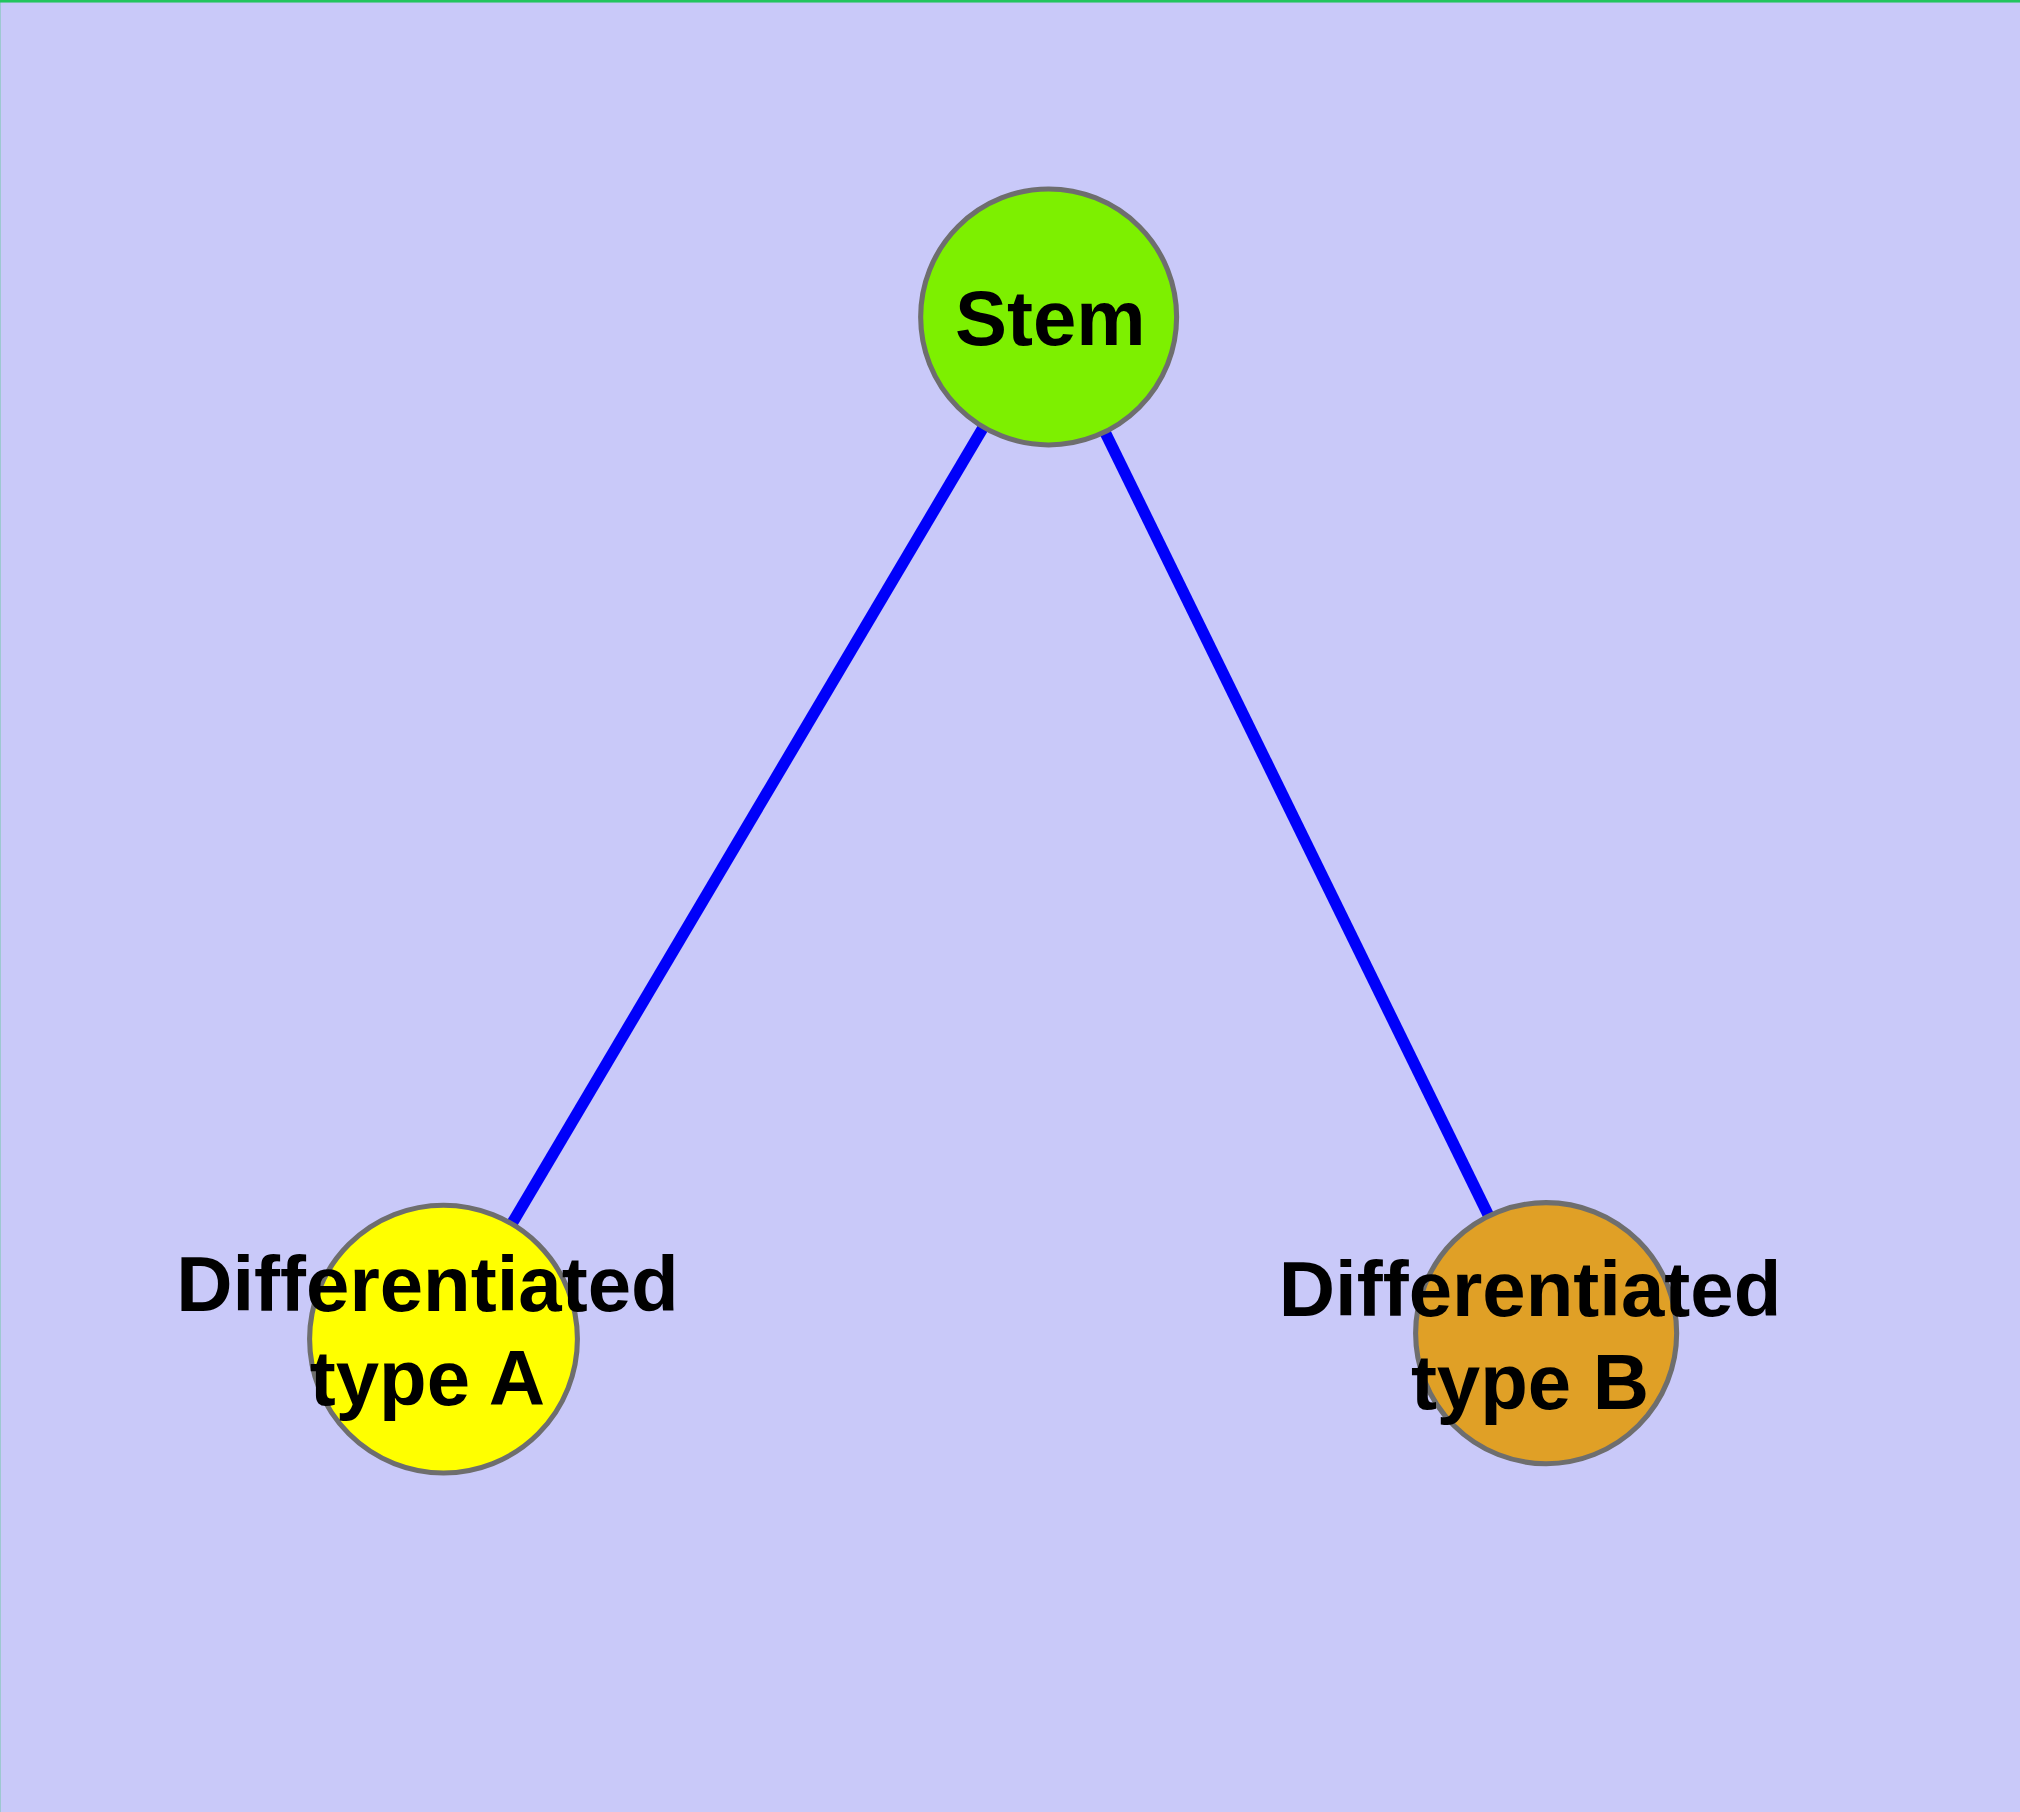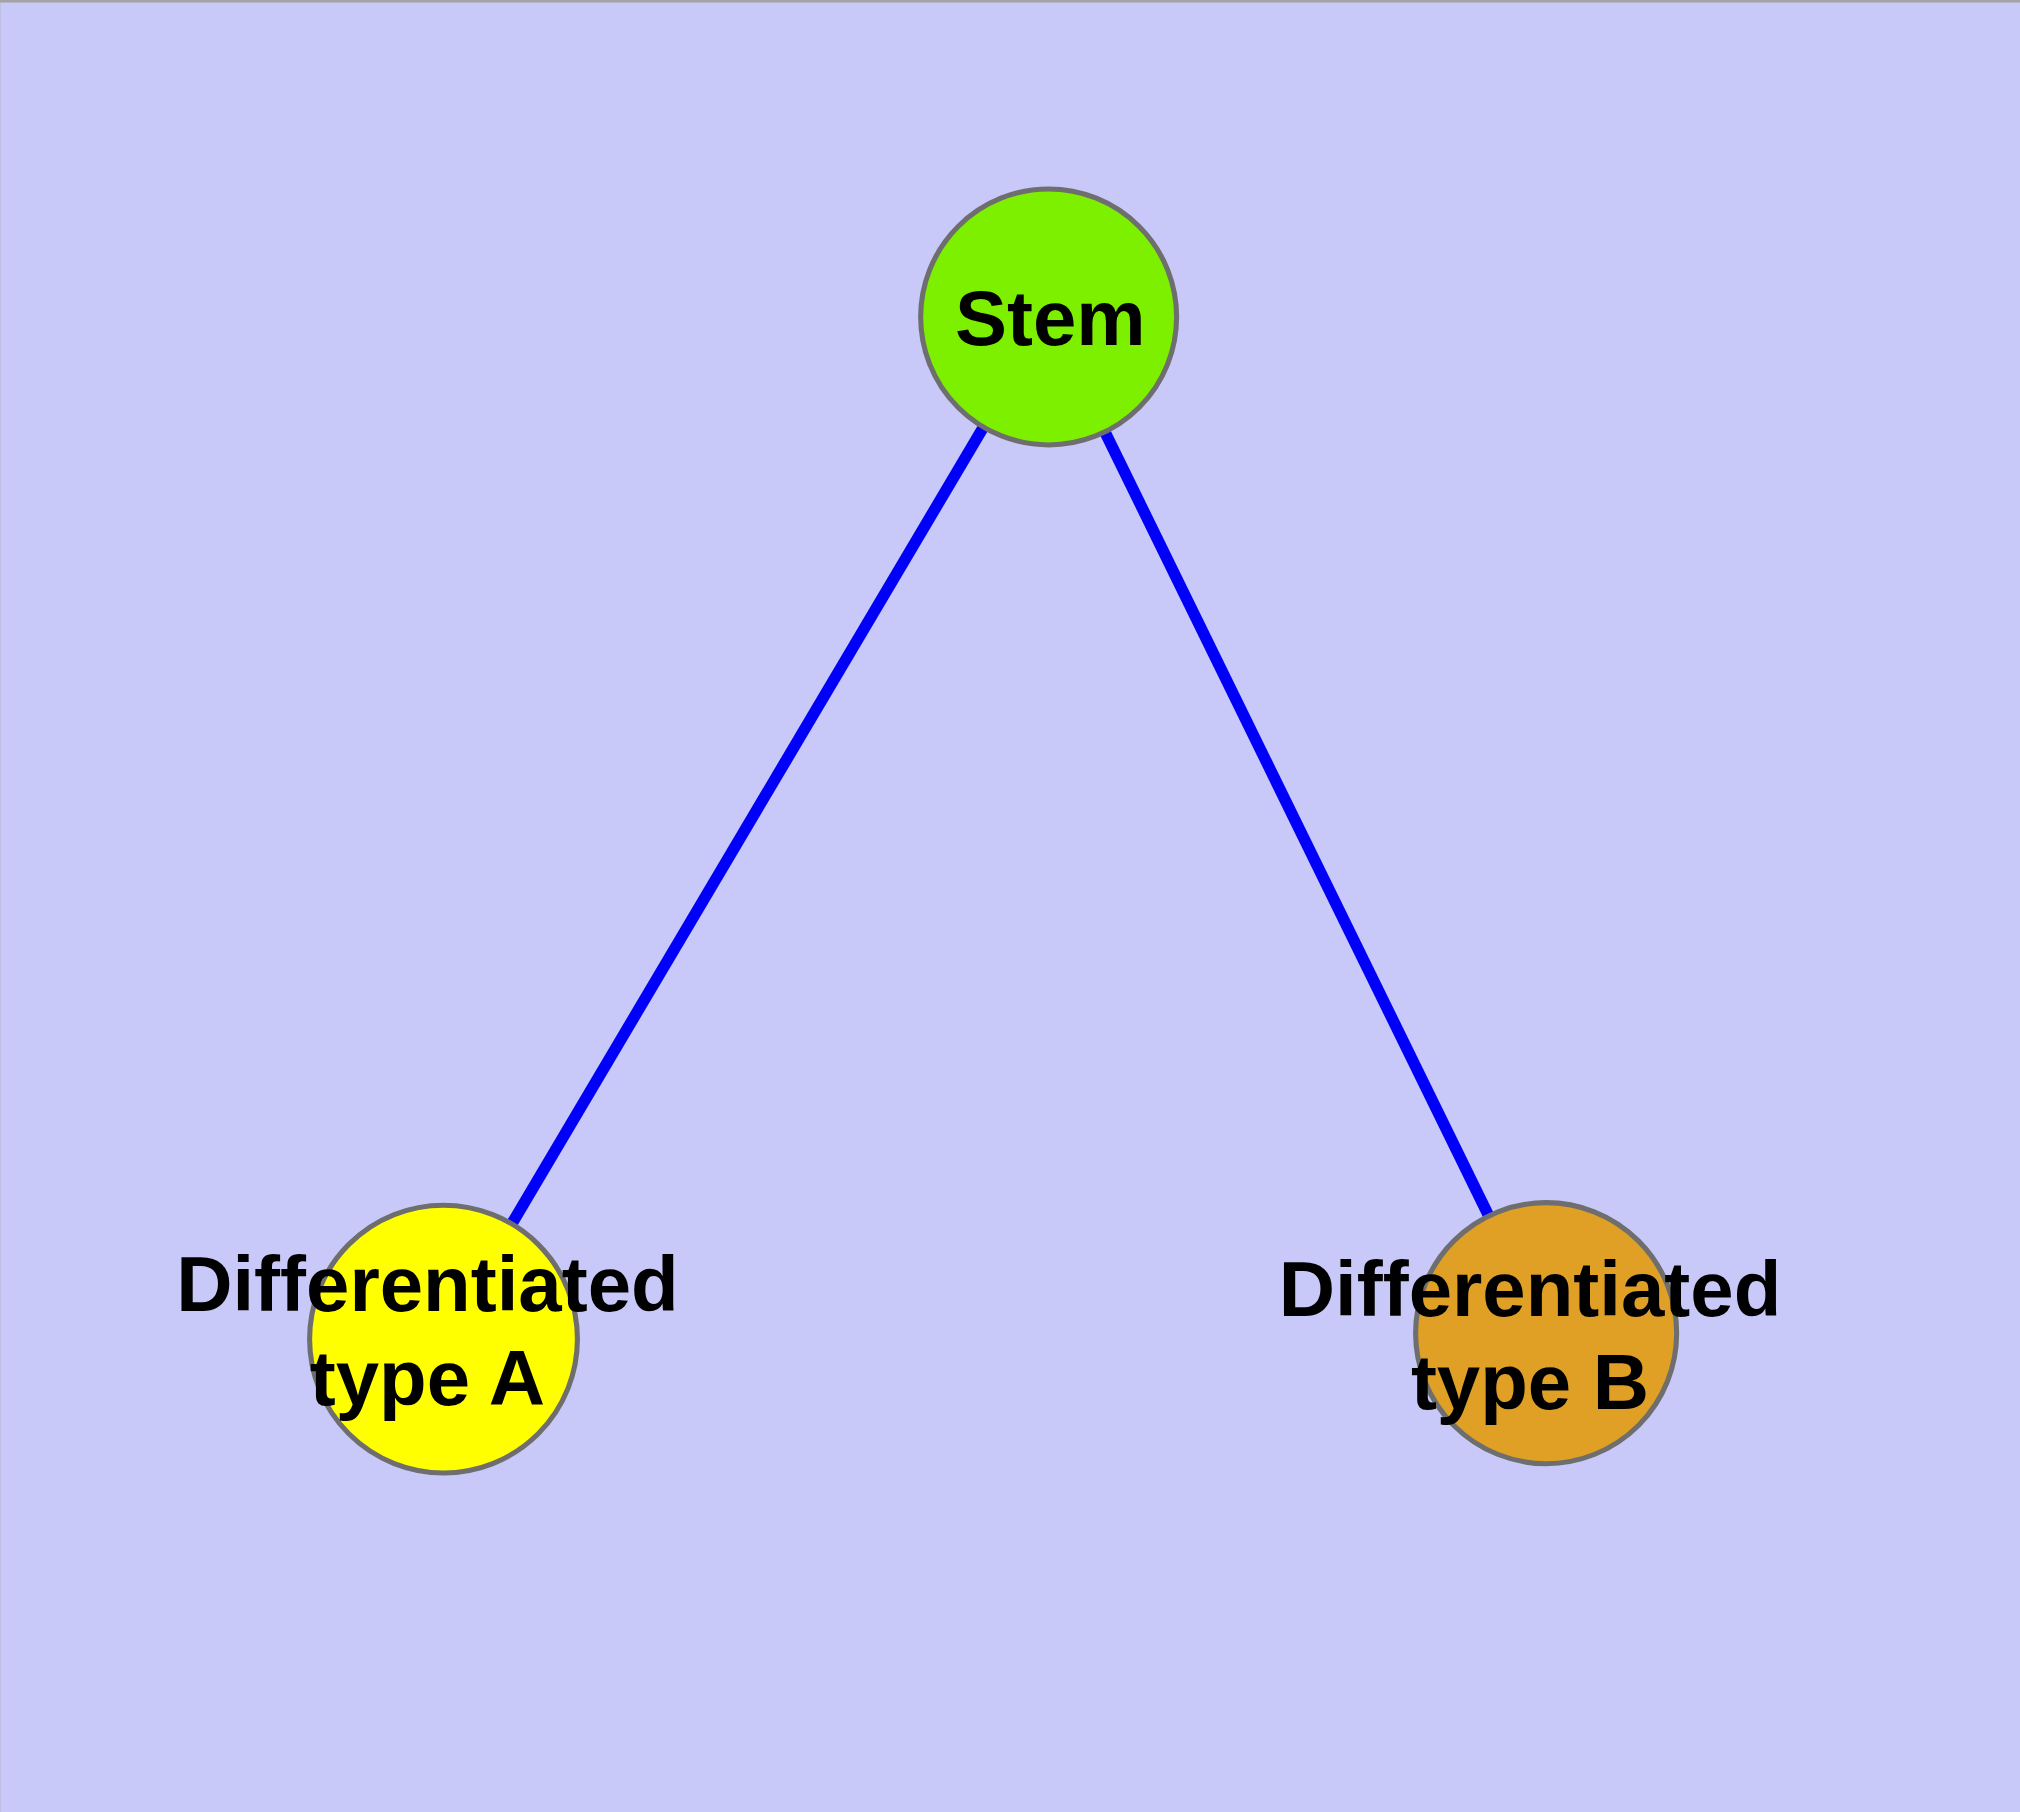--- a/index.html
+++ b/index.html
@@ -4,21 +4,21 @@
 <style>
   html, body {
     margin: 0;
     padding: 0;
     background: #ffffff;
   }
   .canvas {
     position: relative;
     width: 2021px;
     height: 1812px;
-    background: #a3a3a3; 
+    background: #22c55e; 
     overflow: hidden;
     font-family: "Liberation Sans", sans-serif;
   }
   .canvas svg {
     position: absolute;
     left: 0;
     top: 0;
     display: block;
   }
   .node-label {

